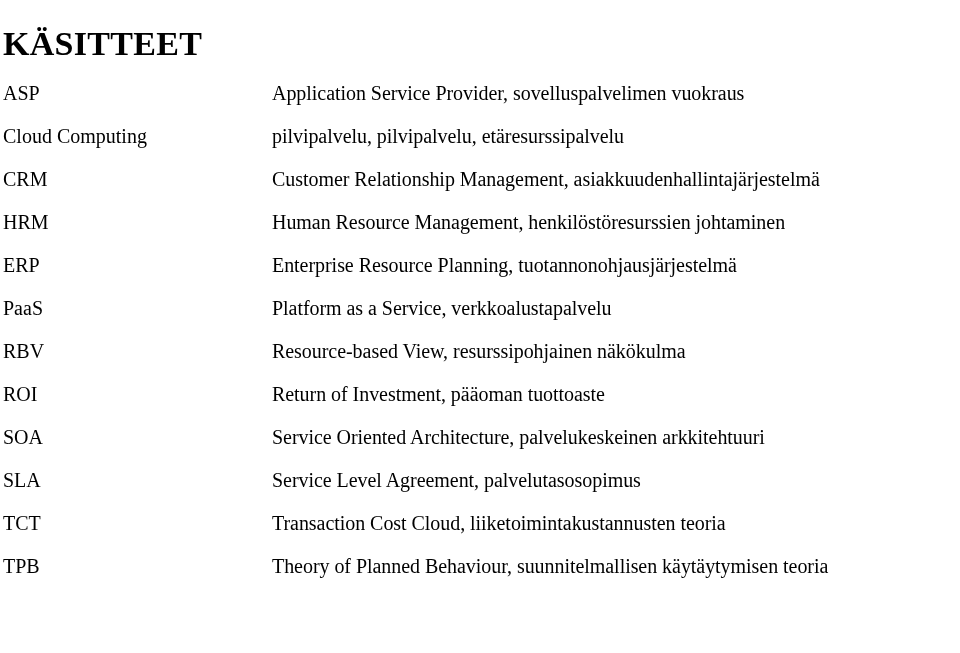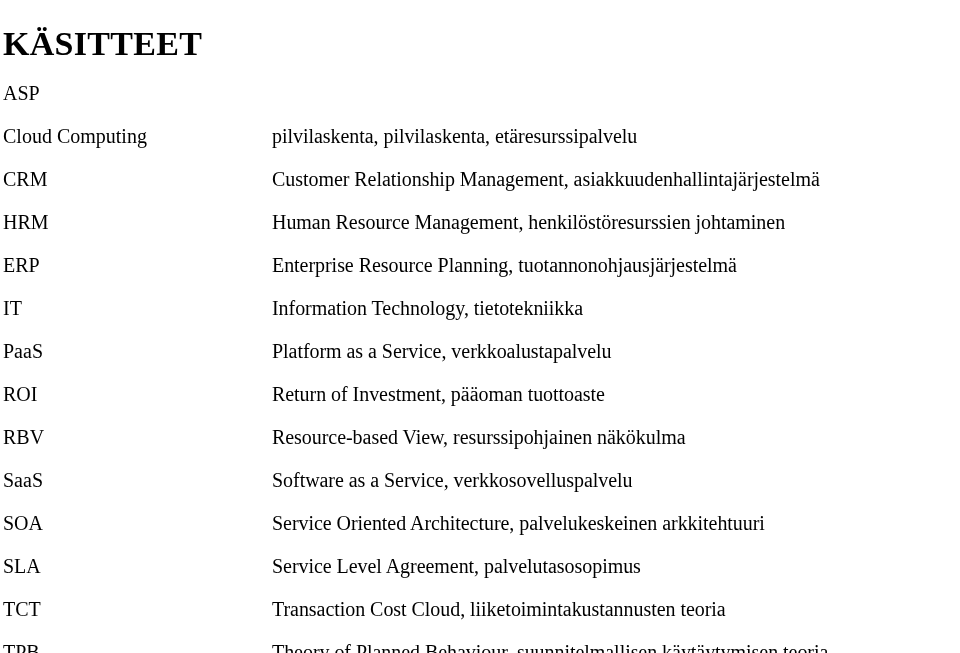--- a/index.html
+++ b/index.html
@@ -67,56 +67,49 @@
 </head>
 <body>
 
 <div id="page">
 
   <h1 id="doc-title">KÄSITTEET</h1>
 
   <div id="glossary">
       <div class="glossary-row">
         <span class="term">ASP</span>
+        <span class="definition">Application Service Provider, sovelluspalvelimen vuokraus</span>
       </div>
       <div class="glossary-row">
         <span class="term">Cloud Computing</span>
-        <span class="definition">pilvilaskenta, pilvilaskenta, etäresurssipalvelu</span>
+        <span class="definition">pilvipalvelu, pilvipalvelu, etäresurssipalvelu</span>
       </div>
       <div class="glossary-row">
         <span class="term">CRM</span>
         <span class="definition">Customer Relationship Management, asiakkuudenhallintajärjestelmä</span>
       </div>
       <div class="glossary-row">
         <span class="term">HRM</span>
         <span class="definition">Human Resource Management, henkilöstöresurssien johtaminen</span>
       </div>
       <div class="glossary-row">
         <span class="term">ERP</span>
         <span class="definition">Enterprise Resource Planning, tuotannonohjausjärjestelmä</span>
       </div>
       <div class="glossary-row">
-        <span class="term">IT</span>
-        <span class="definition">Information Technology, tietotekniikka</span>
-      </div>
-      <div class="glossary-row">
         <span class="term">PaaS</span>
         <span class="definition">Platform as a Service, verkkoalustapalvelu</span>
-      </div>
-      <div class="glossary-row">
-        <span class="term">ROI</span>
-        <span class="definition">Return of Investment, pääoman tuottoaste</span>
       </div>
       <div class="glossary-row">
         <span class="term">RBV</span>
         <span class="definition">Resource-based View, resurssipohjainen näkökulma</span>
       </div>
       <div class="glossary-row">
-        <span class="term">SaaS</span>
-        <span class="definition">Software as a Service, verkkosovelluspalvelu</span>
+        <span class="term">ROI</span>
+        <span class="definition">Return of Investment, pääoman tuottoaste</span>
       </div>
       <div class="glossary-row">
         <span class="term">SOA</span>
         <span class="definition">Service Oriented Architecture, palvelukeskeinen arkkitehtuuri</span>
       </div>
       <div class="glossary-row">
         <span class="term">SLA</span>
         <span class="definition">Service Level Agreement, palvelutasosopimus</span>
       </div>
       <div class="glossary-row">

